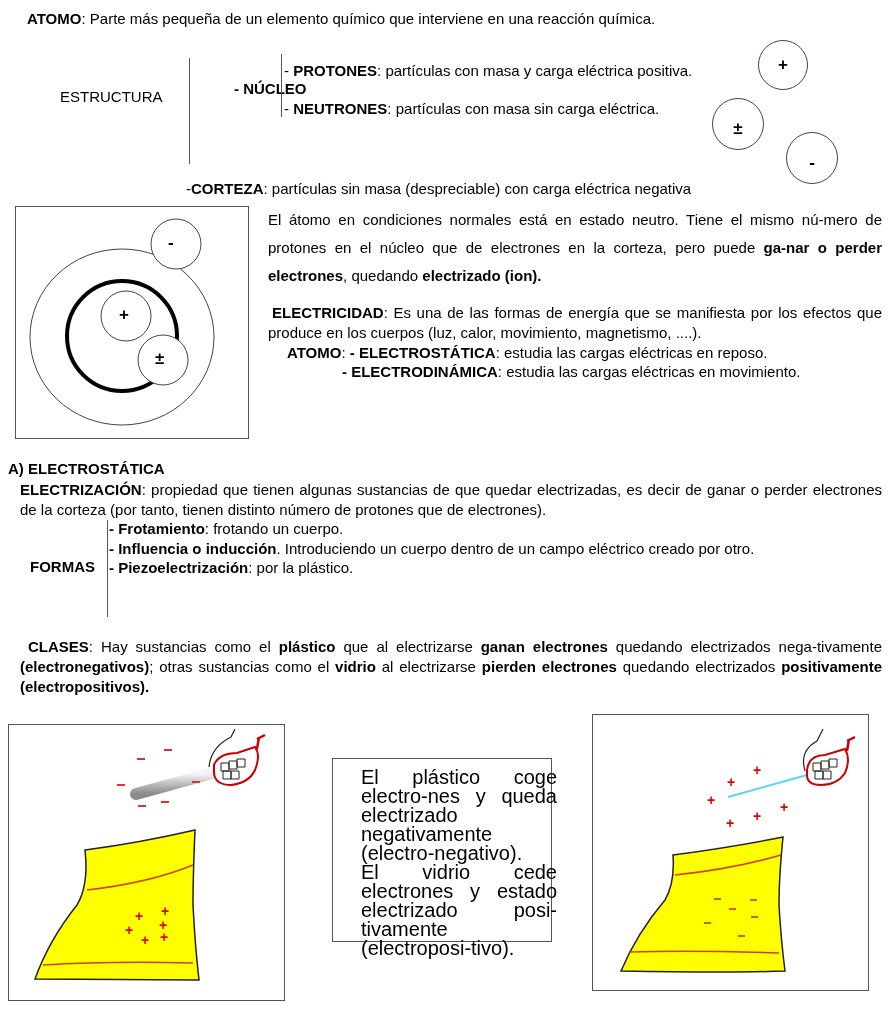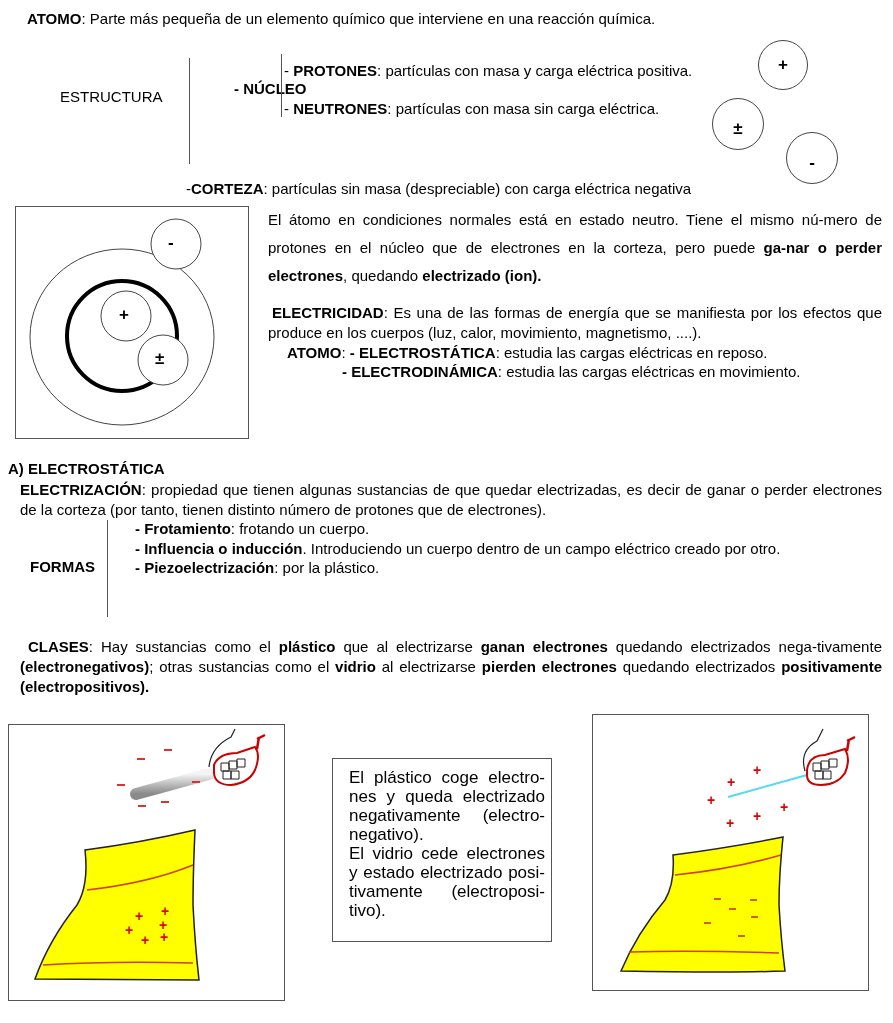--- a/index.html
+++ b/index.html
@@ -75,21 +75,21 @@
   <b>- ELECTRODINÁMICA</b><span>: estudia las cargas eléctricas en movimiento.</span>
 </div>
 
 <div class="abs line" style="left:8px;top:460px;font-weight:bold;">A) ELECTROSTÁTICA</div>
 <div class="abs just" style="left:20px;top:480px;width:862px;line-height:20px;">
   <b>ELECTRIZACIÓN</b><span>: propiedad que tienen algunas sustancias de que quedar electrizadas, es decir de ganar o perder electrones de la corteza (por tanto, tienen distinto número de protones que de electrones).</span>
 </div>
 
 <div class="abs line" style="left:30px;top:558px;font-weight:bold;">FORMAS</div>
 <div class="vbar" style="left:107px;top:520px;height:97px;"></div>
-<div class="abs" style="left:109px;top:519px;line-height:19.5px;padding-left:26px;">
+<div class="abs" style="left:109px;top:519px;line-height:19.5px;">
   <div class="line"><b>- Frotamiento</b><span>: frotando un cuerpo.</span></div>
   <div class="line"><b>- Influencia o inducción</b><span>. Introduciendo un cuerpo dentro de un campo eléctrico creado por otro.</span></div>
   <div class="line"><b>- Piezoelectrización</b><span>: por la plástico.</span></div>
 </div>
 
 <div class="abs just" style="left:20px;top:637px;width:862px;line-height:20px;text-indent:8px;">
   <b>CLASES</b><span>: Hay sustancias como el </span><b>plástico</b><span> que al electrizarse </span><b>ganan electrones</b><span> quedando electrizados nega-tivamente </span><b>(electronegativos)</b><span>; otras sustancias como el </span><b>vidrio</b><span> al electrizarse </span><b>pierden electrones</b><span> quedando electrizados </span><b>positivamente (electropositivos).</b>
 </div>
 
 <div class="frame" style="left:8px;top:724px;width:275px;height:275px;">
@@ -124,21 +124,21 @@
       <text x="150" y="205">+</text>
       <text x="152" y="191">+</text>
       <text x="116" y="210">+</text>
       <text x="132" y="220">+</text>
       <text x="151" y="217">+</text>
     </g>
   </svg>
 </div>
 
 <div class="frame" style="left:332px;top:758px;width:218px;height:182px;">
-  <div class="just" style="position:absolute;left:16px;top:9px;width:196px;font-size:17px;line-height:19px;">
+  <div class="just" style="position:absolute;left:28px;top:9px;width:196px;font-size:20px;line-height:19px;">
     <div>El plástico coge electro-nes y queda electrizado negativamente (electro-negativo).</div>
     <div>El vidrio cede electrones y estado electrizado posi-tivamente (electroposi-tivo).</div>
   </div>
 </div>
 
 <div class="frame" style="left:592px;top:714px;width:275px;height:275px;">
   <svg width="275" height="275" viewBox="0 0 275 275">
     <line x1="135" y1="82" x2="214" y2="60" stroke="#55d8f0" stroke-width="2"></line>
     <g>
       <path d="M212 56 Q206 36 224 26 L230 14" fill="none" stroke="#222" stroke-width="1.2"></path>

